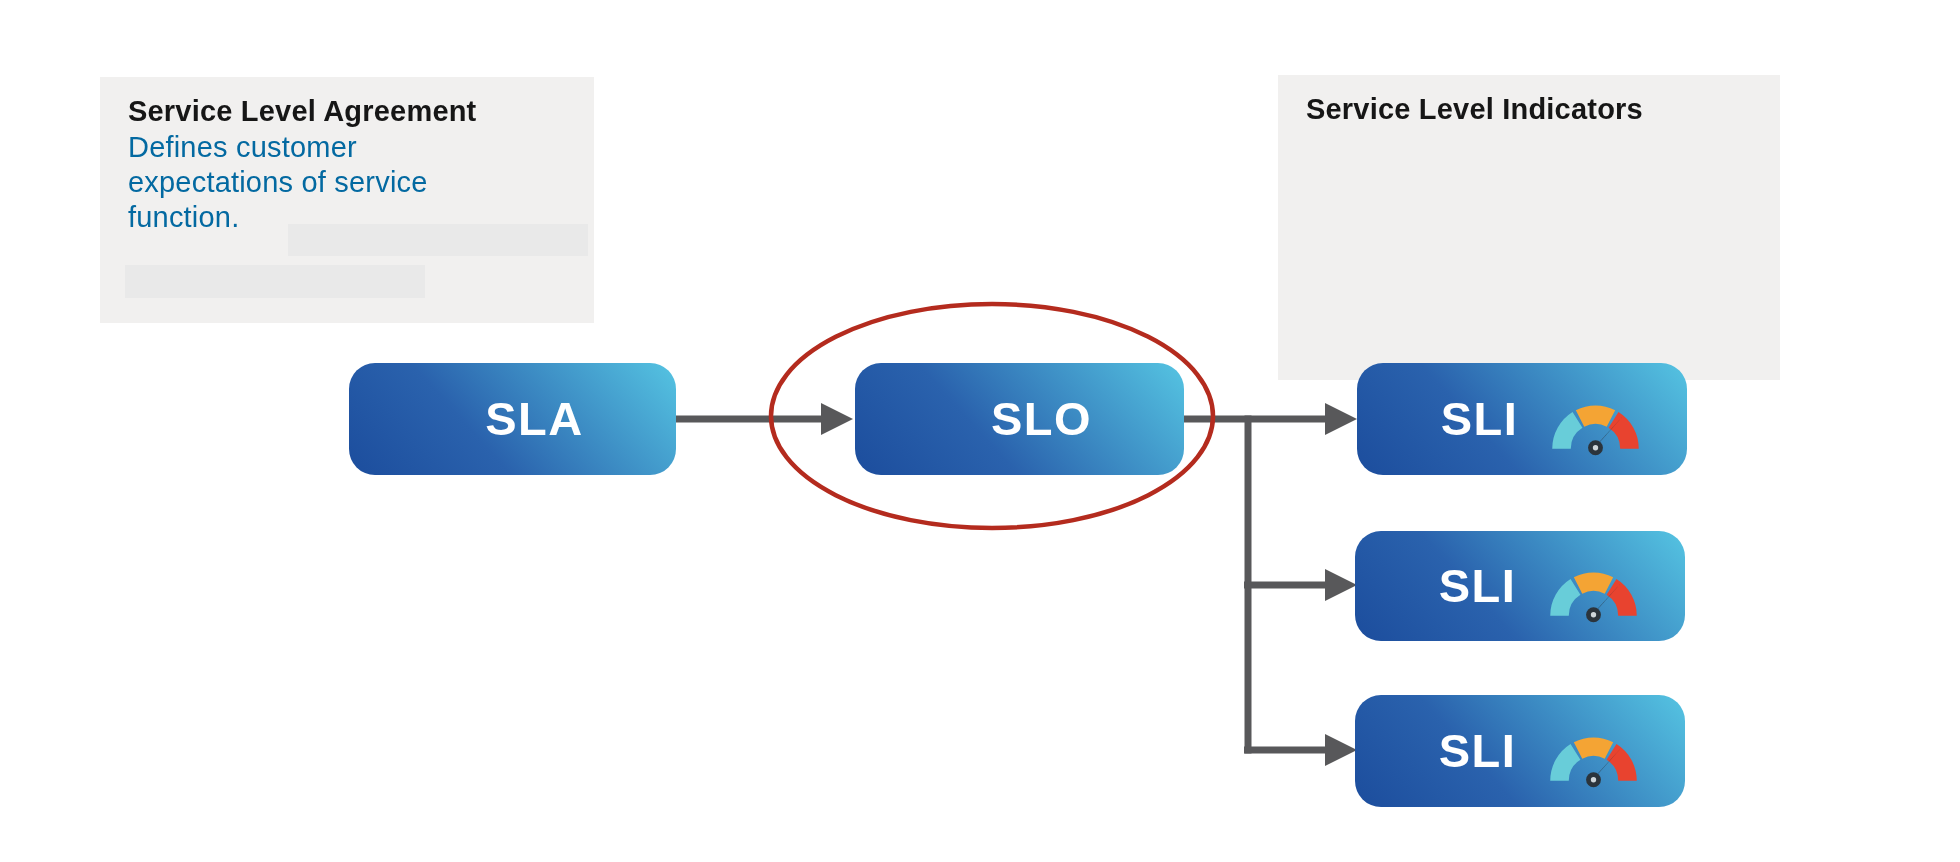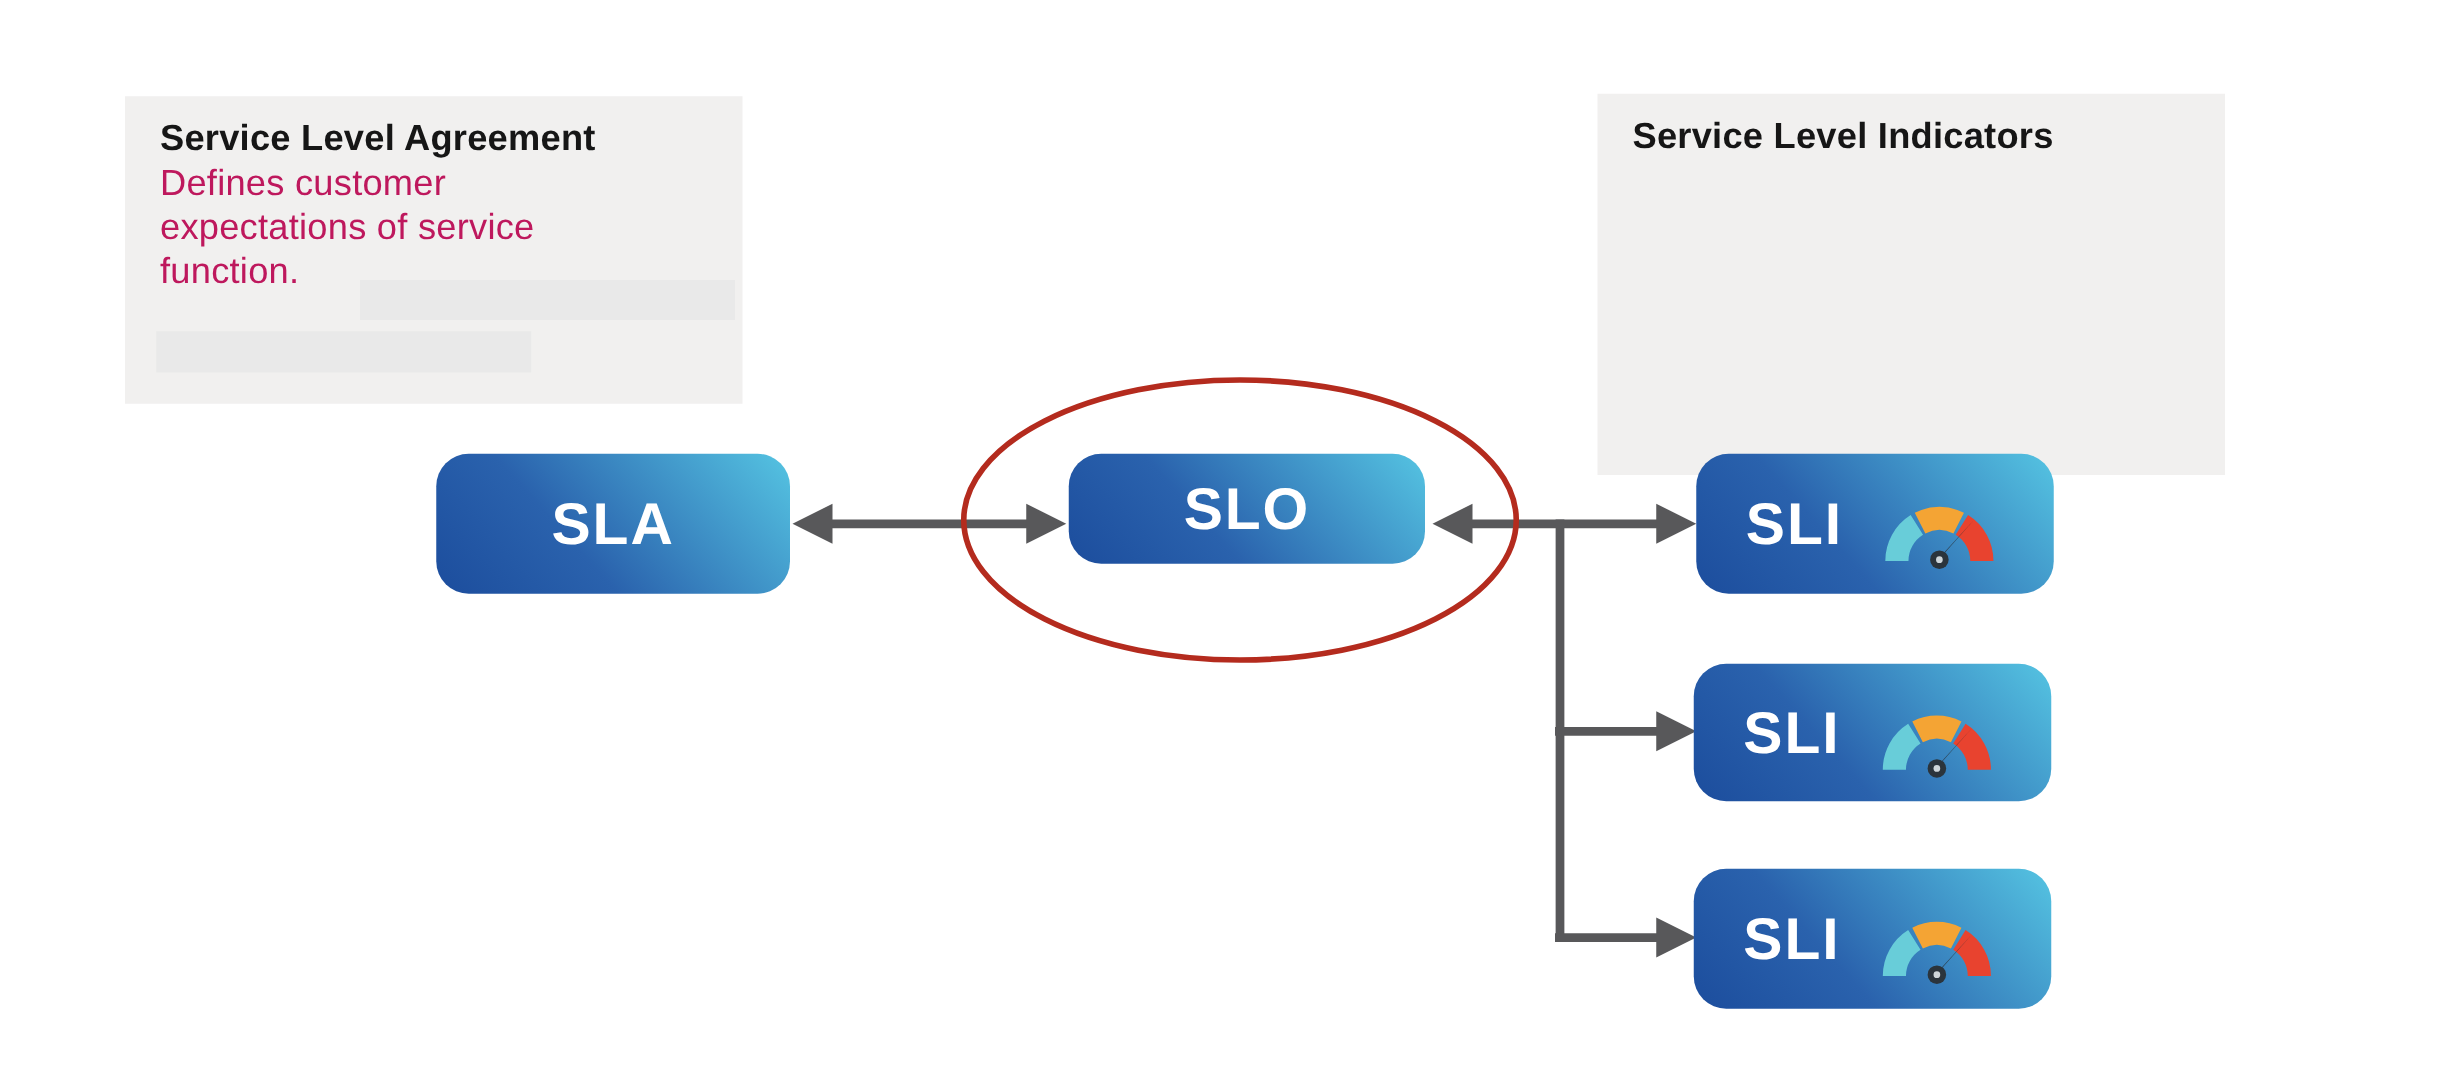--- a/index.html
+++ b/index.html
@@ -10,39 +10,39 @@
   
   .def-box{
     position:absolute;background:#f1f0ef;box-sizing:border-box;
     padding:16px 28px;color:#1c1c1c;
   }
   .def-box .def-title{
     font-size:29px;font-weight:700;line-height:37px;color:#161616;
     letter-spacing:.2px;
   }
   .def-box .def-body{
-    font-size:29px;font-weight:400;line-height:35px;color:#be185d;
+    font-size:29px;font-weight:400;line-height:35px;color:#0369a1;
     white-space:pre-line;letter-spacing:.2px;
   }
   .def1{left:100px;top:77px;width:494px;height:246px;}
   .def2{left:697px;top:75px;width:555px;height:205px;}
   .def3{left:1278px;top:75px;width:502px;height:305px;}
   .redact{position:absolute;background:#e9e9e9;}
   .redact.r1{left:188px;top:147px;width:300px;height:32px;}
   .redact.r2{left:25px;top:188px;width:300px;height:33px;}
   
   .node{
     position:absolute;border-radius:26px;
     background:linear-gradient(48deg,#1c4d9d 0%,#2a62ad 38%,#55c4e2 100%);
     display:flex;align-items:center;justify-content:center;
-    color:#ffffff;font-weight:700;font-size:47px;letter-spacing:1.5px;
+    color:#ffffff;font-weight:700;font-size:47px;letter-spacing:1.5px;padding-left:44px;
   }
   .node .node-label{transform:translateY(-1px);}
   .node-sla{left:349px;top:363px;width:283px;height:112px;}
-  .node-slo{left:855px;top:363px;width:285px;height:88px;border-radius:26px;}
+  .node-slo{left:855px;top:363px;width:285px;height:112px;border-radius:26px;}
   .node-sli1{left:1357px;top:363px;width:286px;height:112px;}
   .node-sli2{left:1355px;top:531px;width:286px;height:110px;}
   .node-sli3{left:1355px;top:695px;width:286px;height:112px;}
   .node .gauge{margin-left:26px;margin-top:8px;}
   
   .overlay{position:absolute;left:0;top:0;width:1960px;height:862px;pointer-events:none;}
   .conn{stroke:#58585a;stroke-width:7;fill:none;}
   .head{fill:#58585a;stroke:none;}
   .highlight-ellipse{stroke:#b42b1e;stroke-width:4.5;fill:none;}
 </style>

